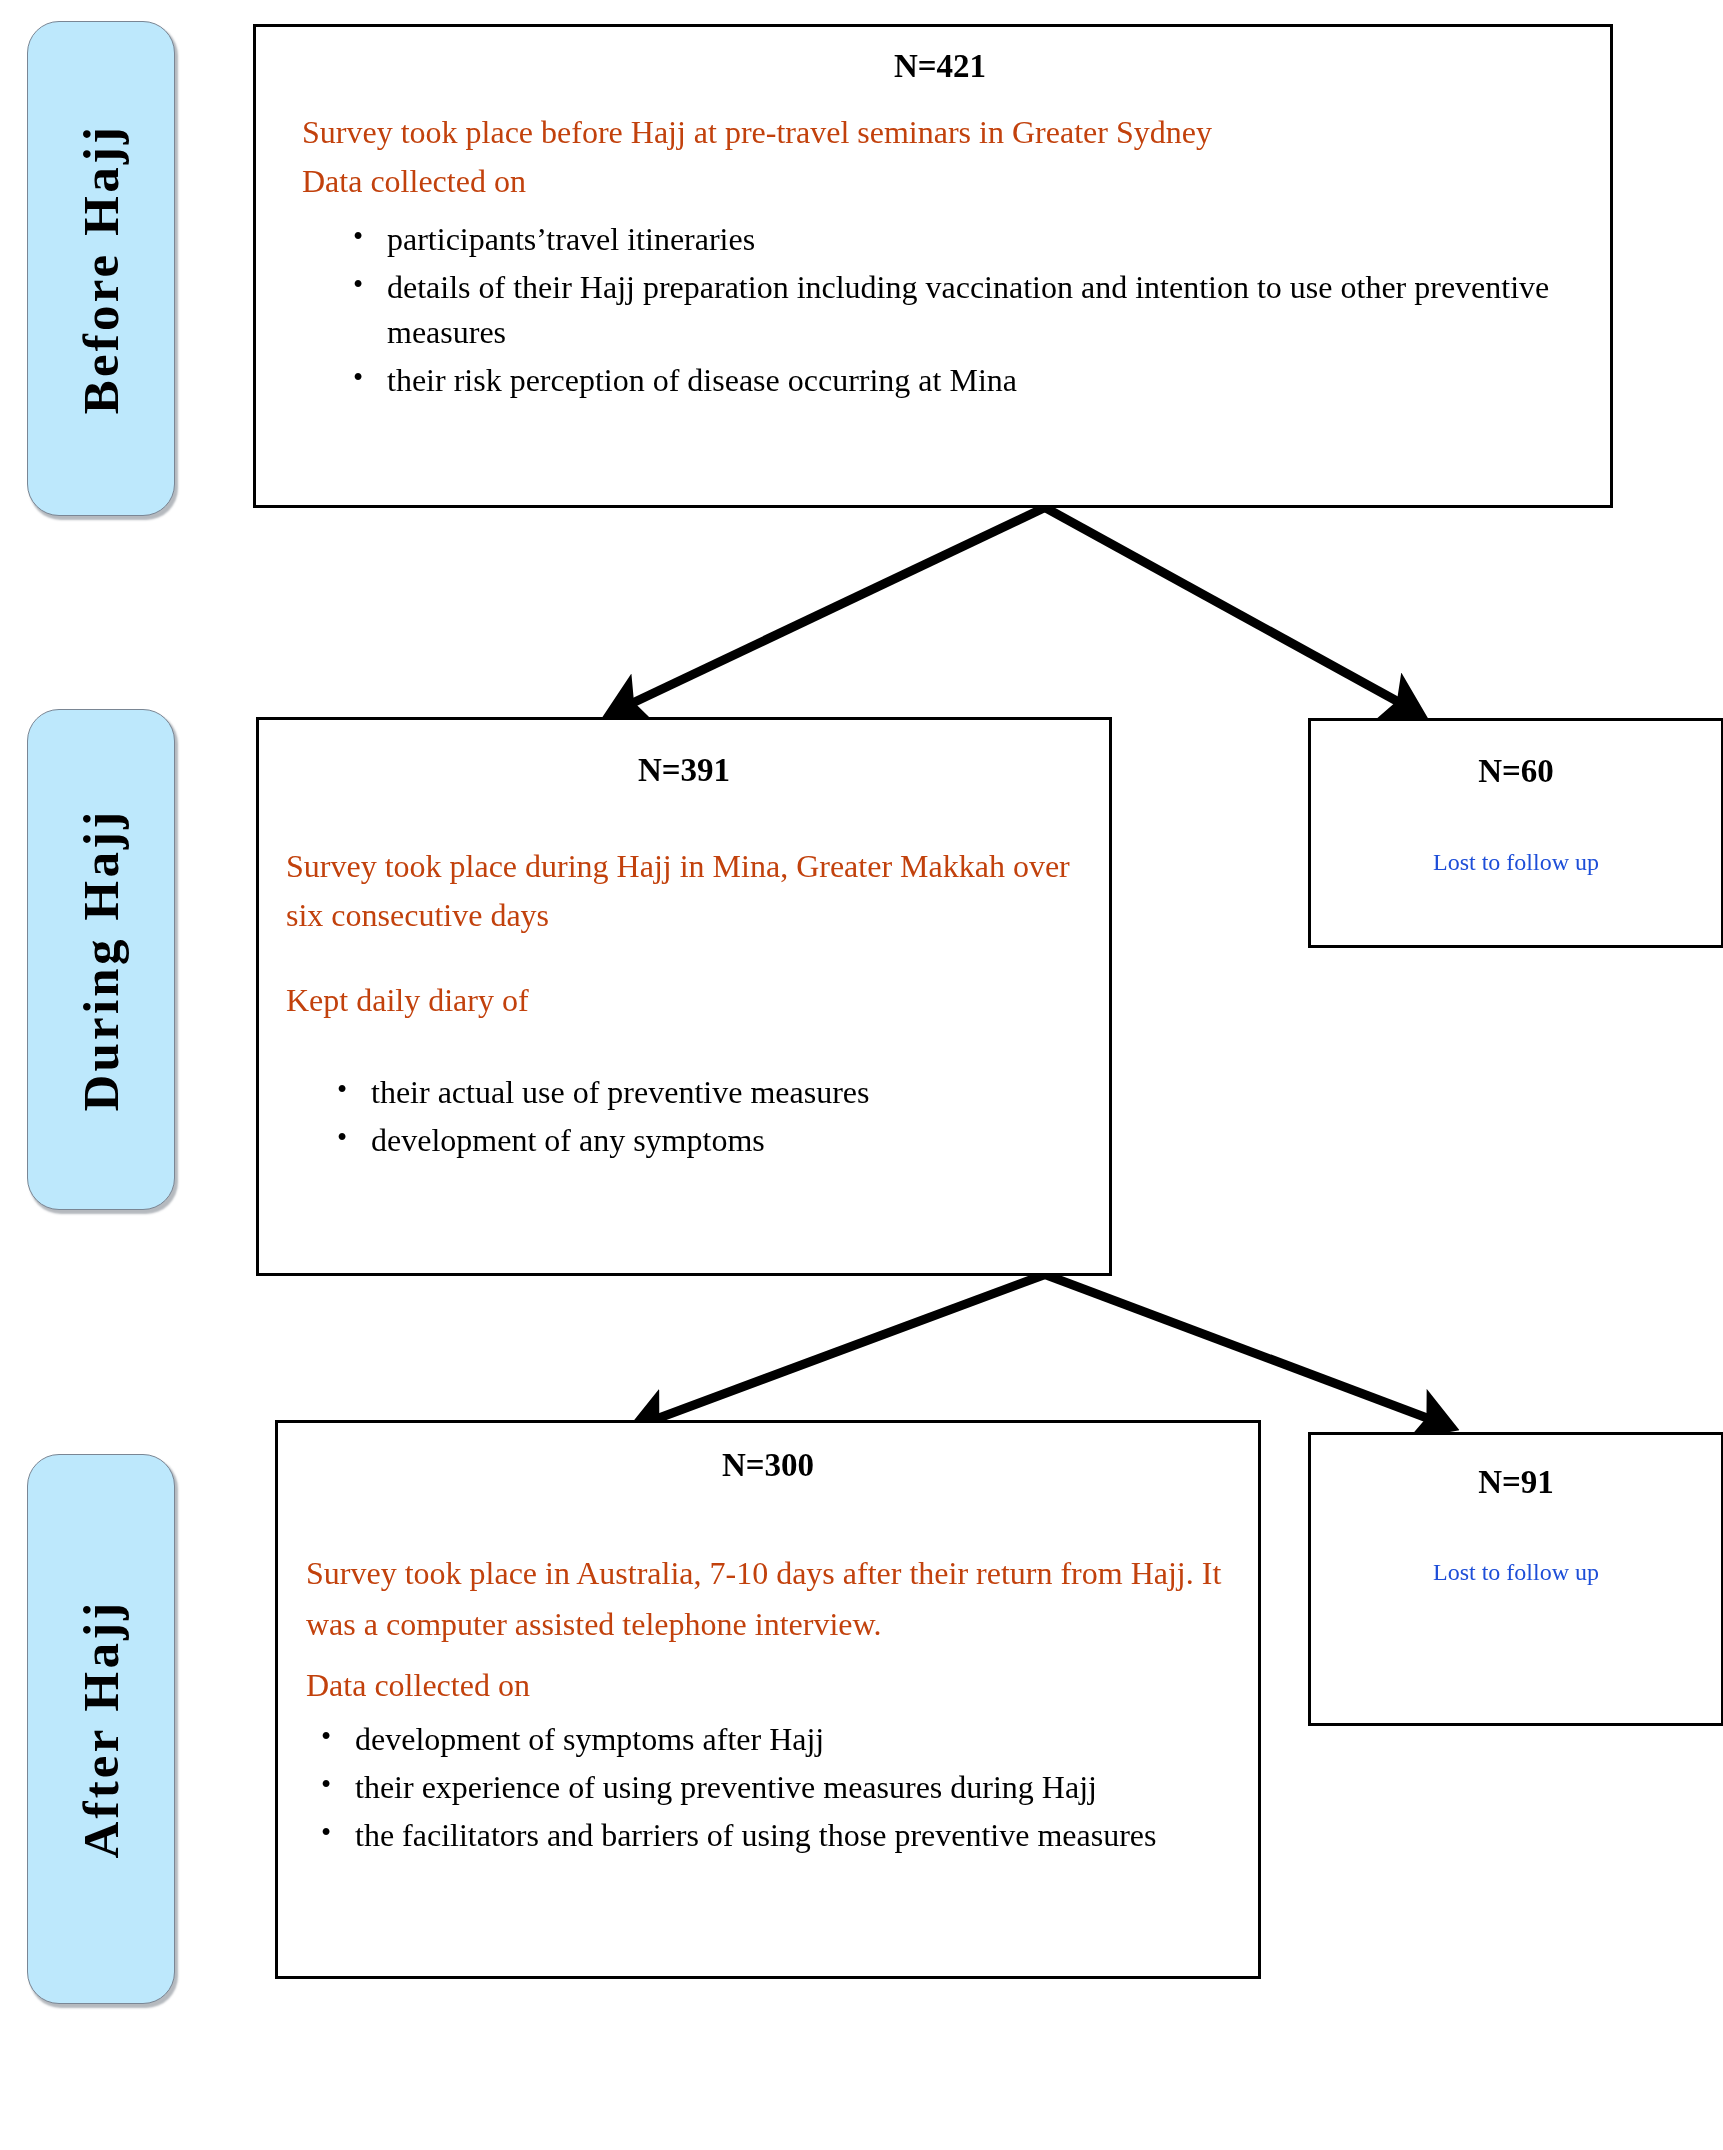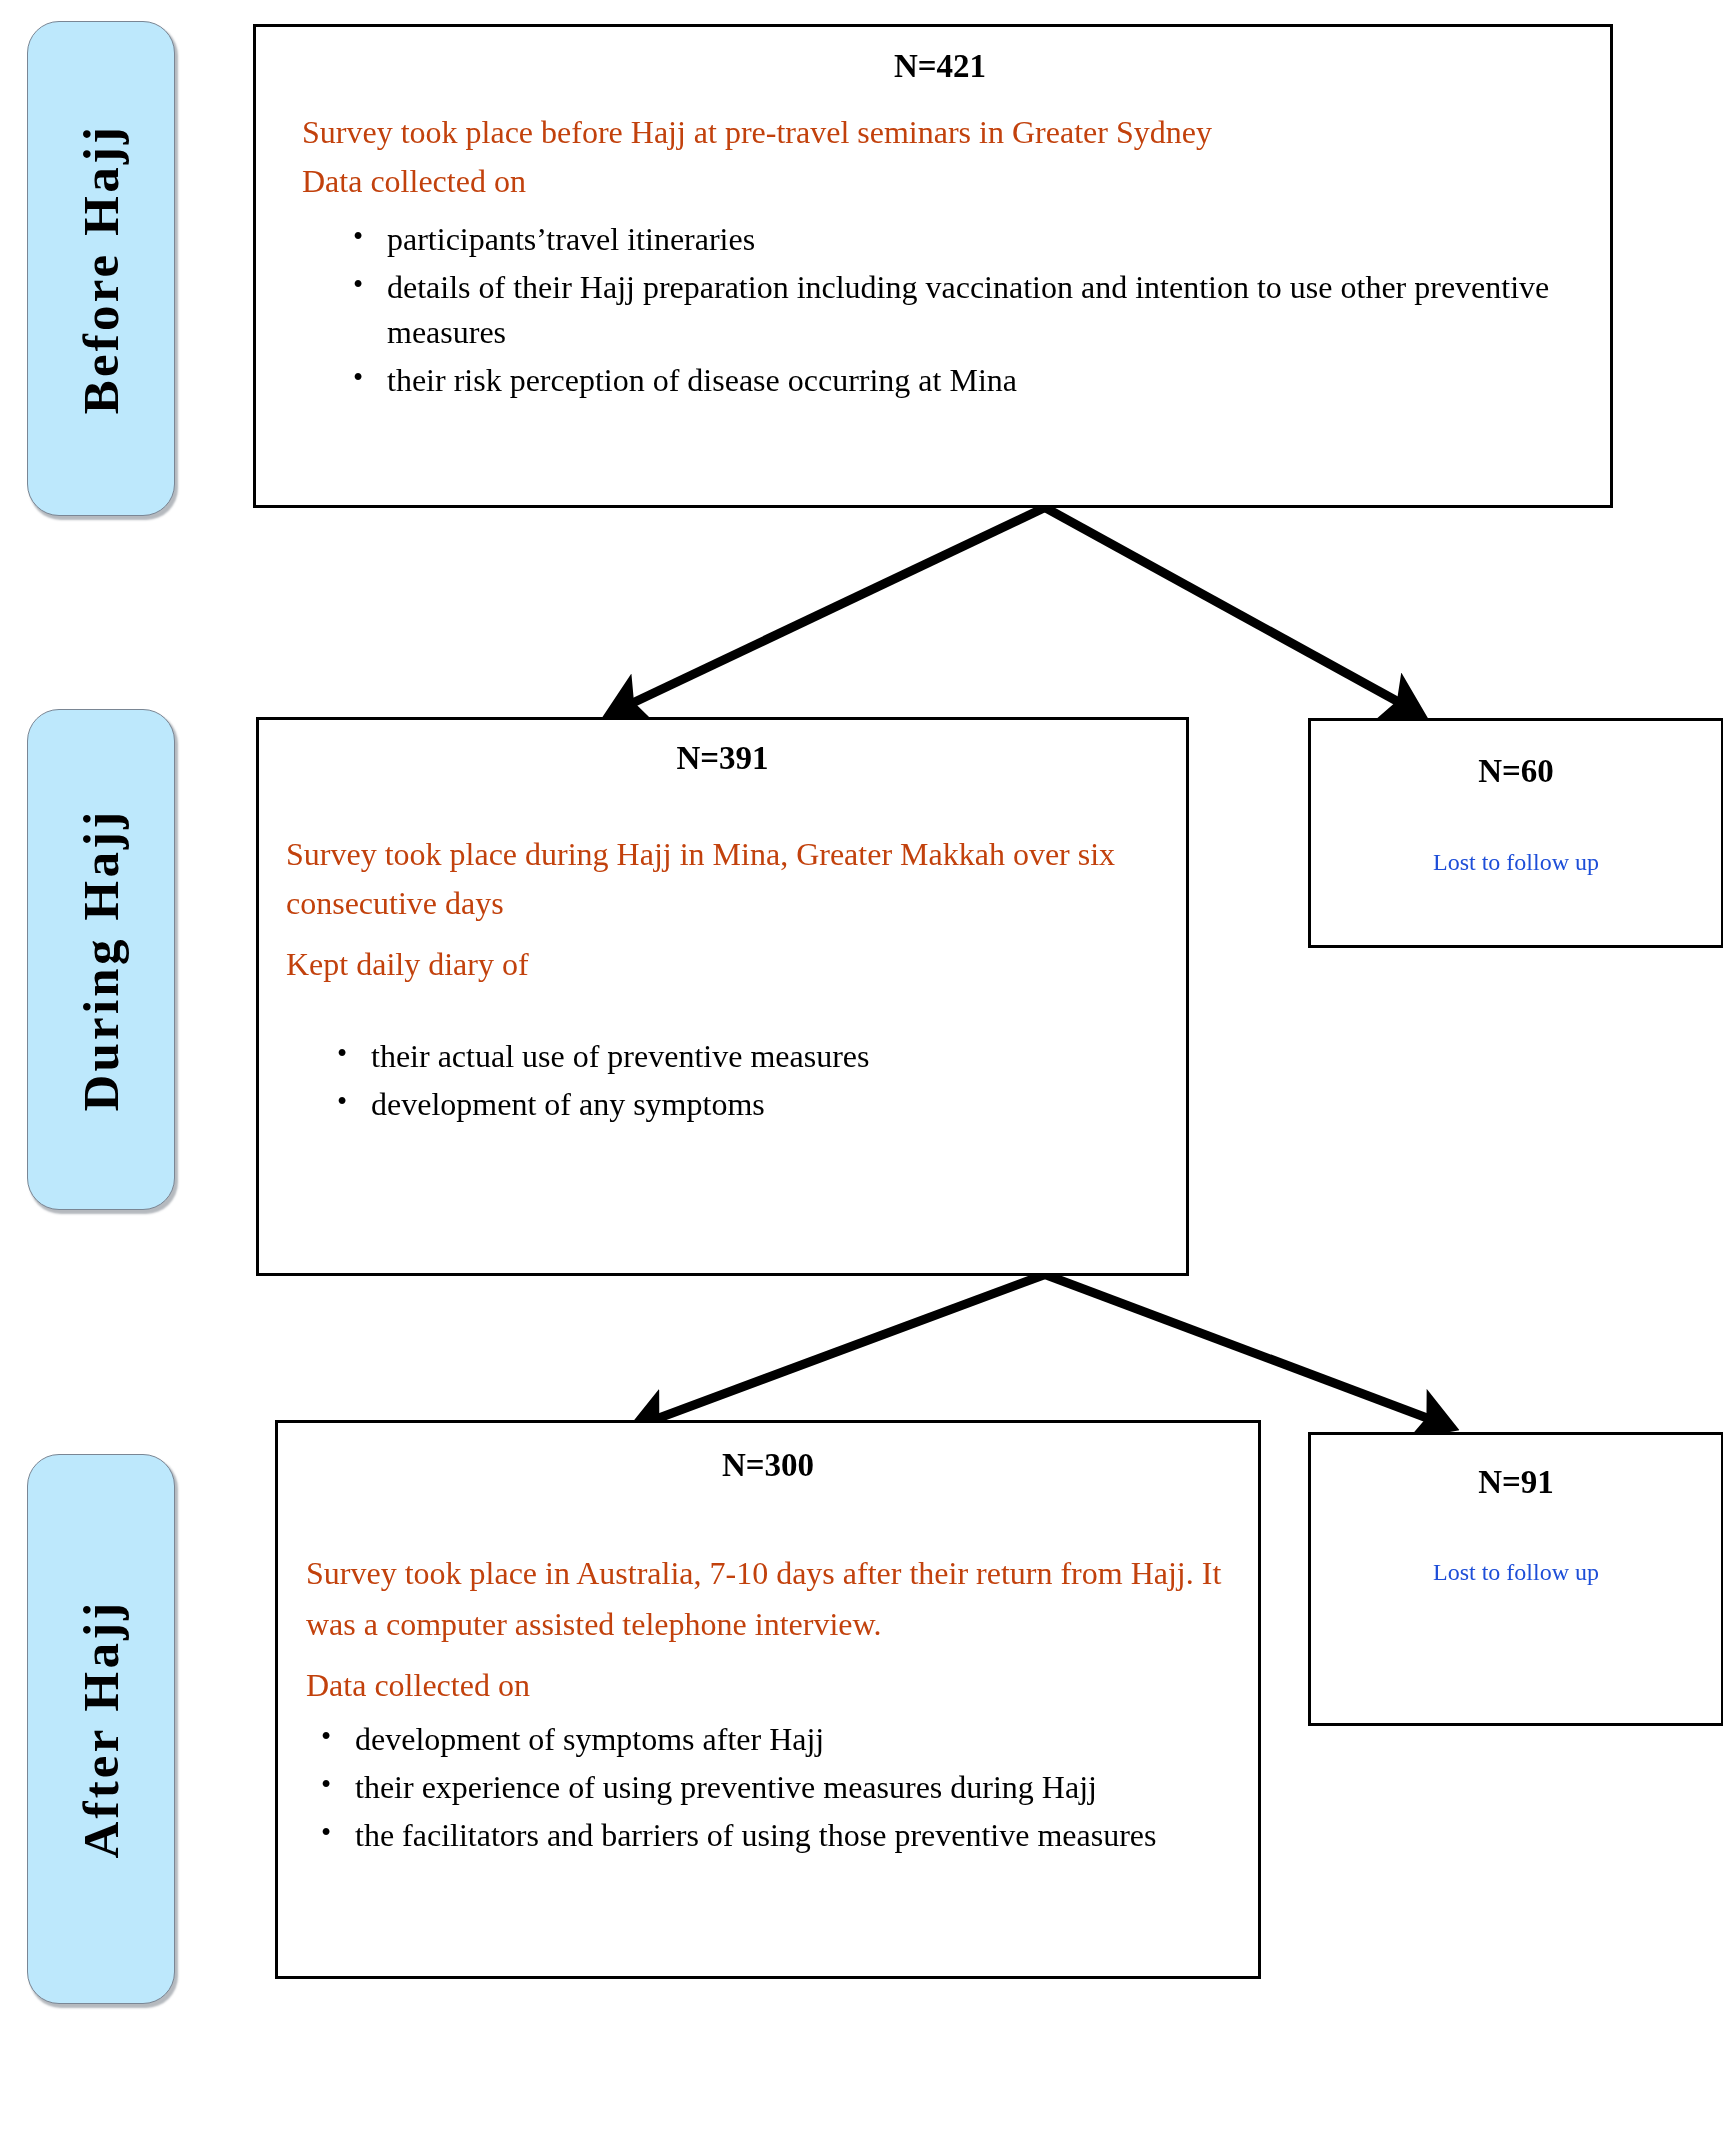--- a/index.html
+++ b/index.html
@@ -138,24 +138,24 @@
       <li>participants’travel itineraries</li>
       <li>details of their Hajj preparation including vaccination and intention to use other preventive measures</li>
       <li>their risk perception of disease occurring at Mina</li>
     </ul>
   </div>
 
   <div class="stage-label" style="left:27px; top:709px; width:148px; height:501px;">
     <span class="stage-text">During Hajj</span>
   </div>
 
-  <div class="flow-box" style="left:256px; top:717px; width:933px; height:559px; padding:20px 27px 16px 27px;">
+  <div class="flow-box" style="left:256px; top:717px; width:856px; height:559px; padding:32px 27px 16px 27px;">
     <div class="box-n">N=391</div>
     <div class="box-para" style="margin-top:53px;">Survey took place during Hajj in Mina, Greater Makkah over six consecutive days</div>
-    <div class="box-para" style="margin-top:13px;">Kept daily diary of</div>
+    <div class="box-para" style="margin-top:37px;">Kept daily diary of</div>
     <ul class="box-list" style="margin-top:45px;">
       <li>their actual use of preventive measures</li>
       <li>development of any symptoms</li>
     </ul>
   </div>
 
   <div class="flow-box" style="left:1308px; top:718px; width:416px; height:230px; padding:32px 16px 0 16px;">
     <div class="box-n">N=60</div>
     <div class="centered-line" style="margin-top:59px;">Lost to follow up</div>
   </div>

